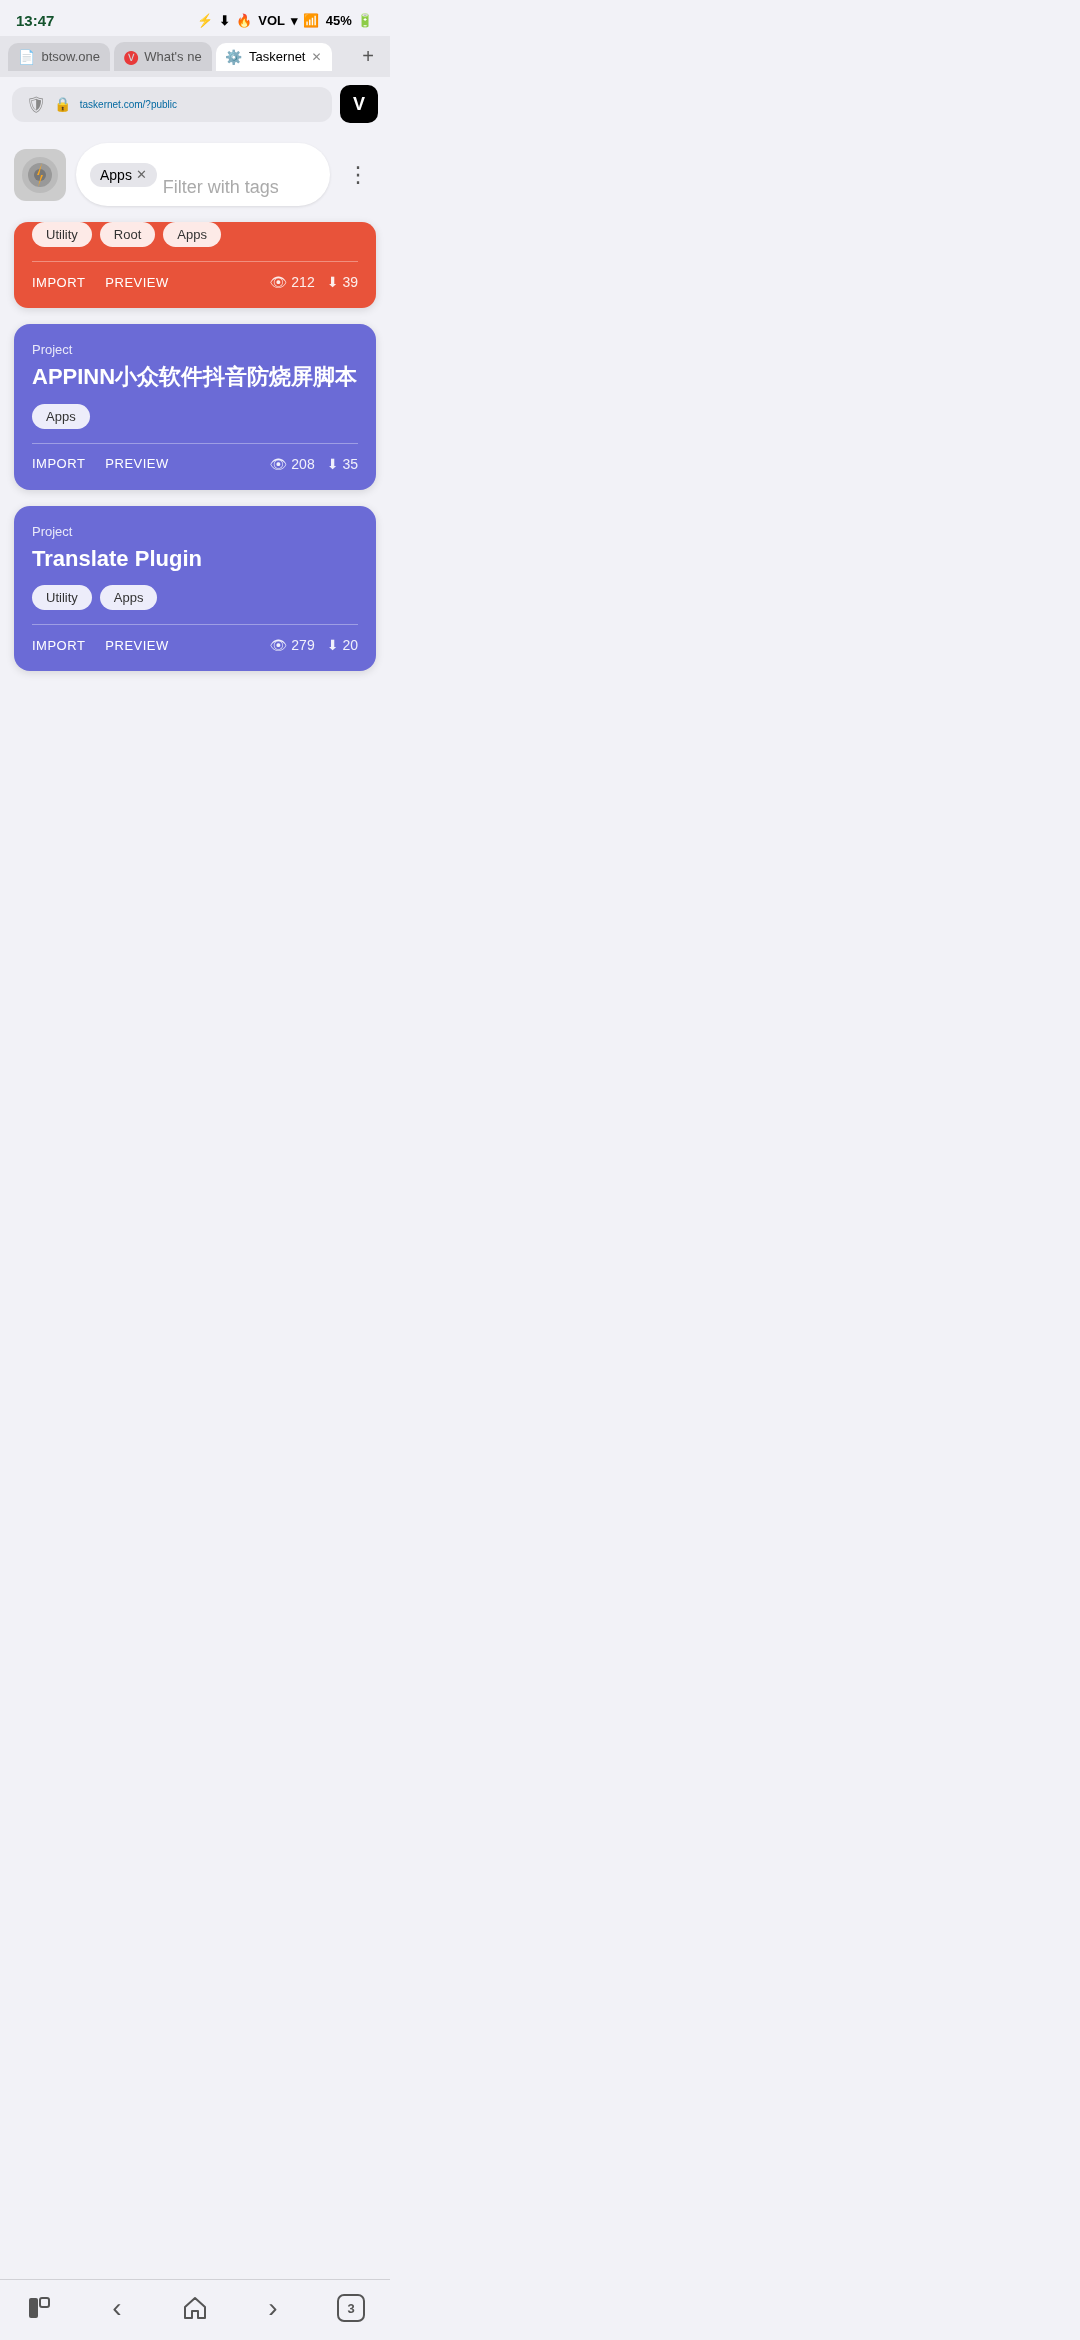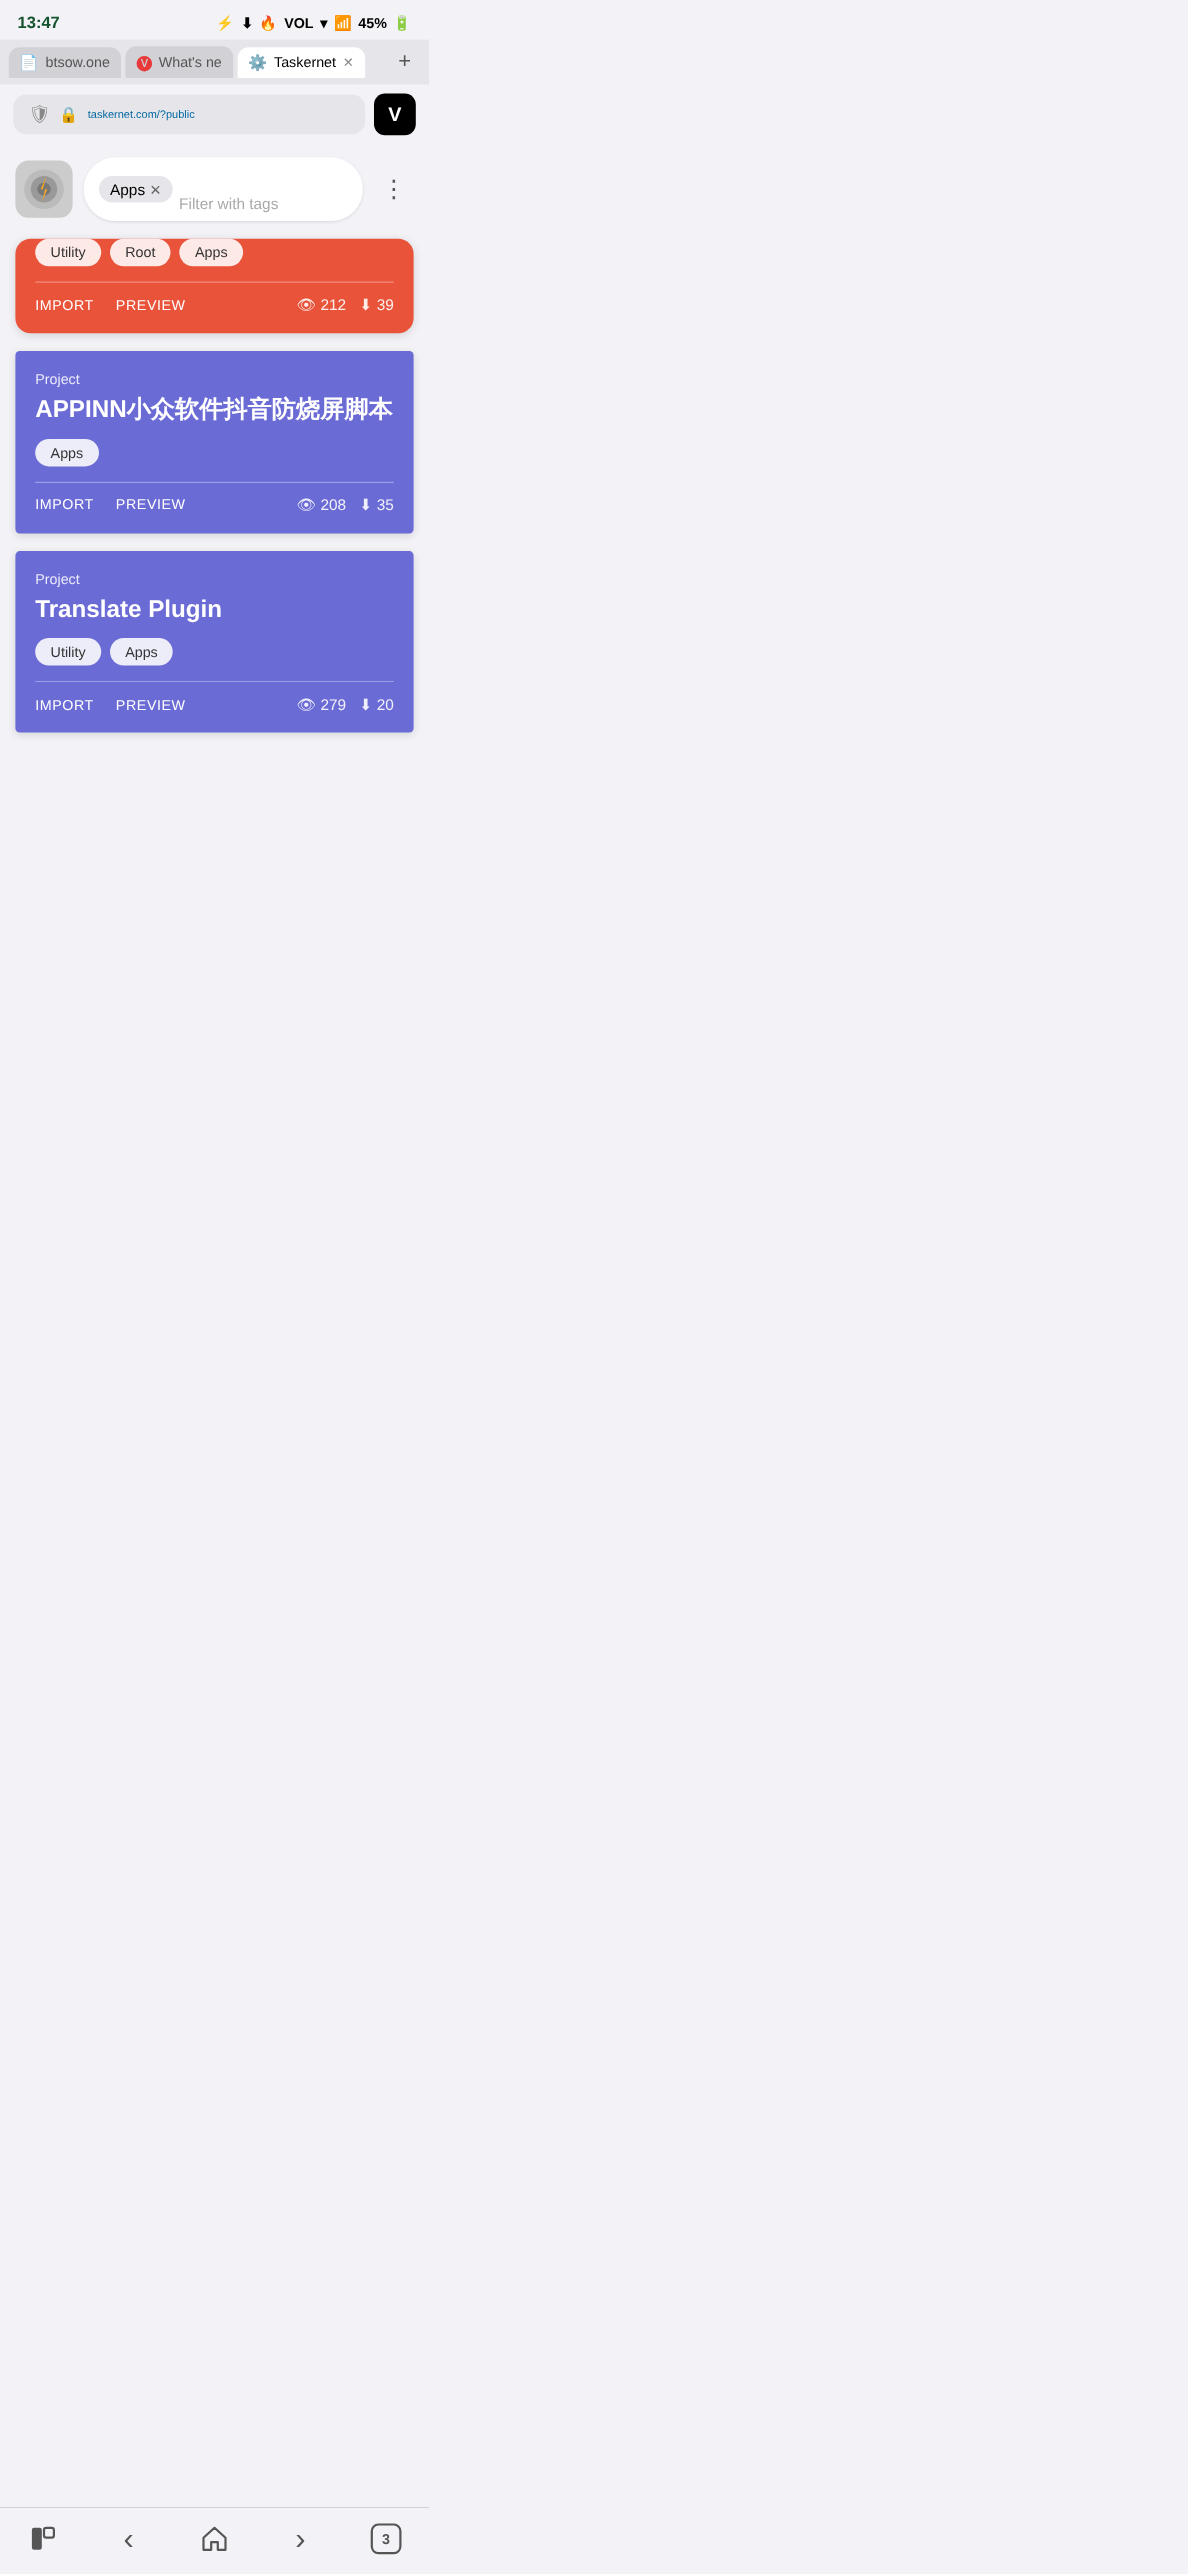--- a/index.html
+++ b/index.html
@@ -158,38 +158,38 @@
       font-size: 14px;
       font-weight: 500;
       color: #000;
     }
     .tag-chip-x {
       font-size: 13px;
       color: #666;
       cursor: pointer;
     }
     .filter-placeholder {
-      font-size: 14px;
+      font-size: 18px;
       color: #aaa;
       margin-top: 26px;
     }
     .more-btn {
       width: 36px;
       height: 36px;
       display: flex;
       align-items: center;
       justify-content: center;
       font-size: 22px;
       color: #555;
       cursor: pointer;
     }
 
     
     .card {
-      border-radius: 4px;
+      border-radius: 16px;
       padding: 18px;
       margin-bottom: 16px;
       box-shadow: 0 2px 8px rgba(0,0,0,0.12);
     }
     .card-purple { background: #6b6bd6; color: #fff; }
 
     .card-type {
       font-size: 13px;
       font-weight: 400;
       opacity: 0.85;

